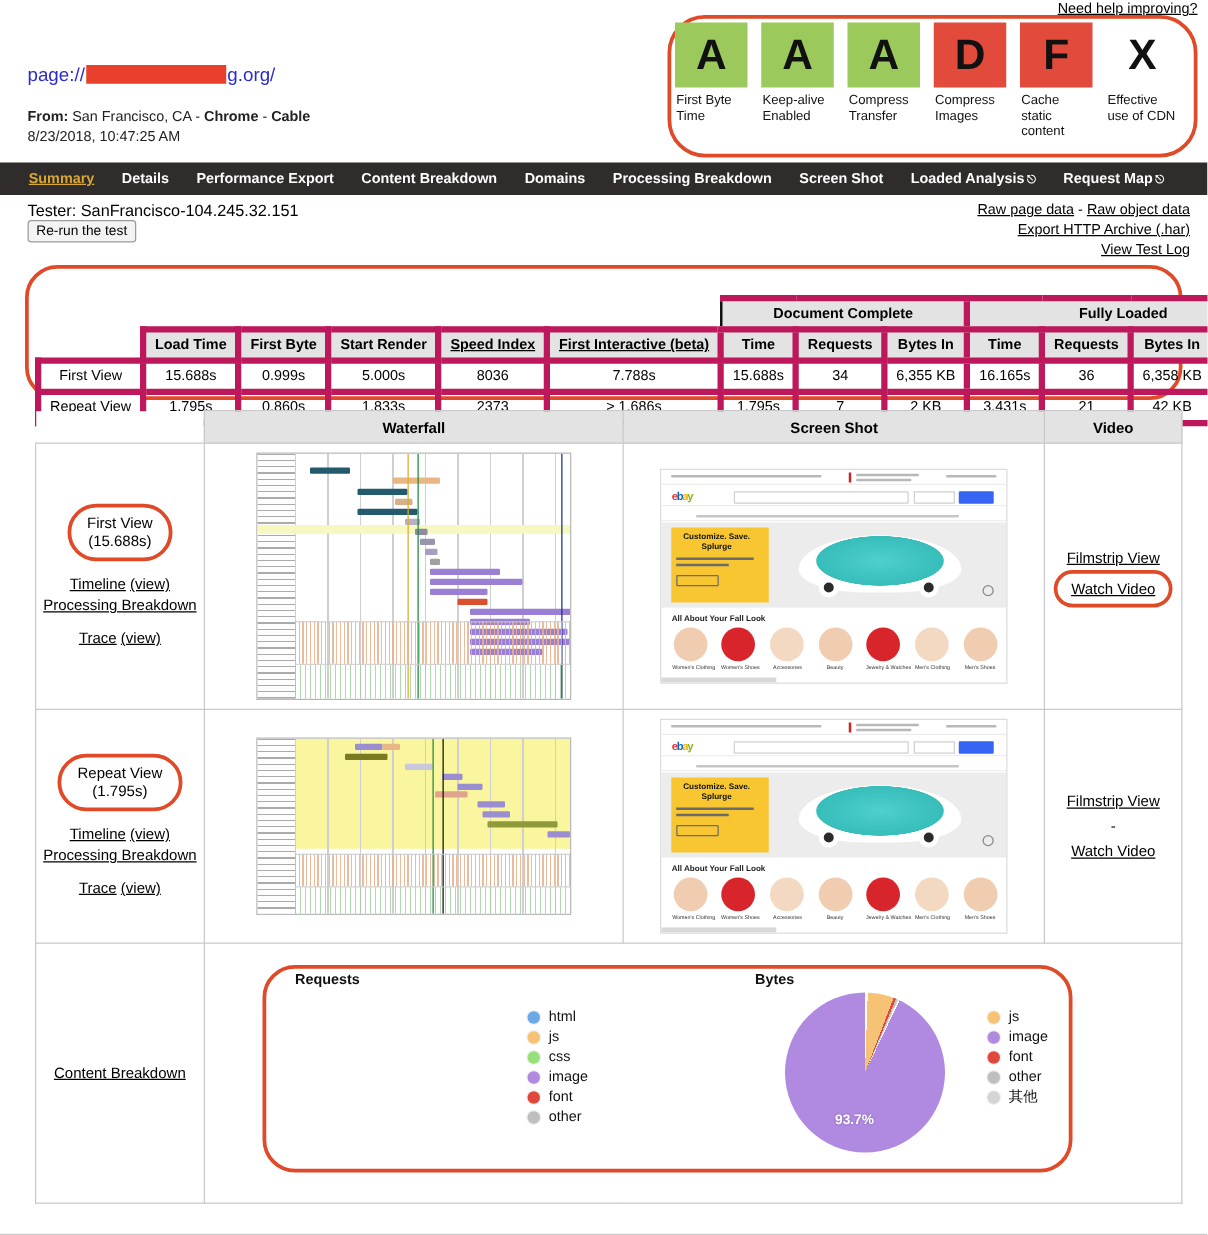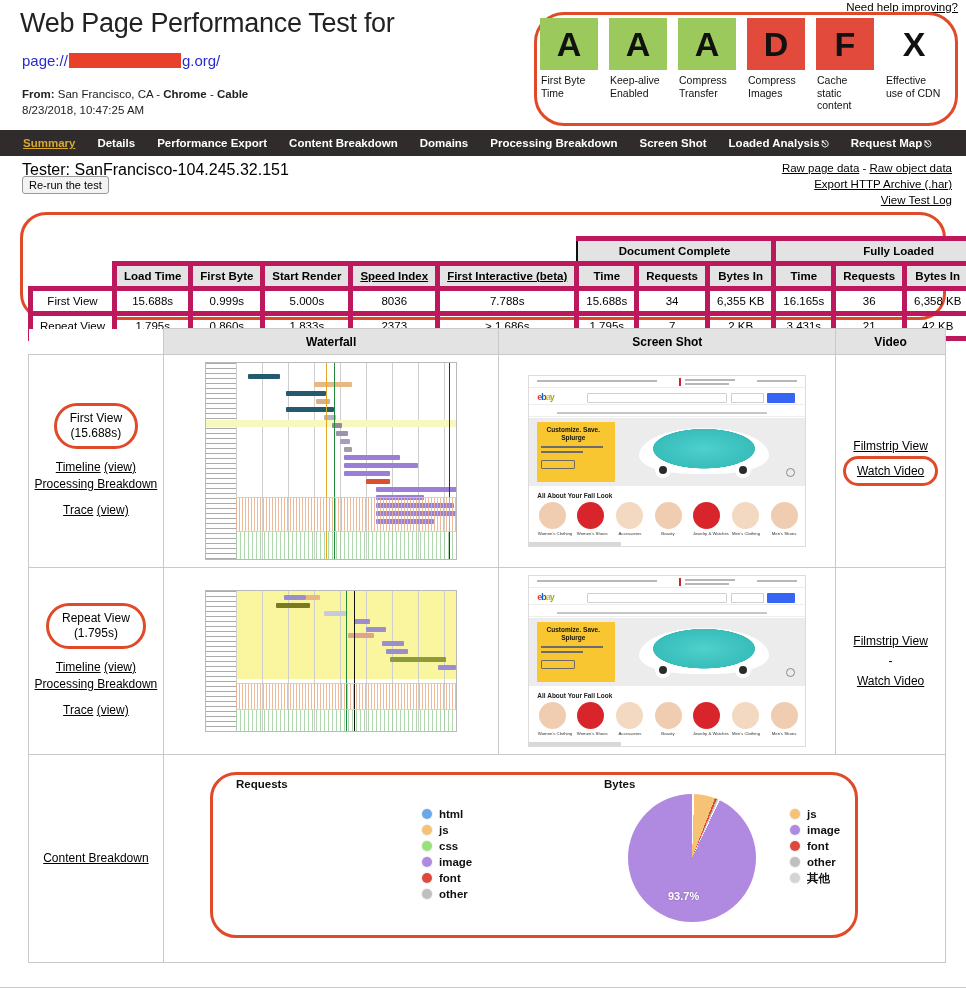--- a/index.html
+++ b/index.html
@@ -72,21 +72,21 @@
   }
   .nav-item {
     color:#ffffff; font-size:11.5px; font-weight:700;
     padding:0 11px; white-space:nowrap; cursor:pointer;
     text-decoration:none;
   }
   .nav-item.active { color:#d8a830; text-decoration:underline; }
   .ext-icon { font-size:9px; margin-left:2px; }
 
   
-  .tester { position:absolute; left:22px; top:161px; font-size:16px; }
+  .tester { position:absolute; left:22px; top:161px; font-size:13px; }
   .rerun-btn {
     position:absolute; left:22px; top:176px;
     font-size:11px; padding:2px 6px; background:#f3f3f3;
     border:1px solid #9a9a9a; border-radius:3px; cursor:pointer;
     font-family:"Liberation Sans", sans-serif;
     text-align:right;
   }
   .rawlinks {
     position:absolute; right:14px; top:160px; text-align:right;
     font-size:11.5px; line-height:16px;
@@ -250,34 +250,33 @@
   }
   .pies { position:absolute; left:222px; top:778px; width:624px; height:150px; }
   .pie-block { position:absolute; top:0; }
   .pie-title { font-size:11.5px; font-weight:700; color:#111; margin-bottom:4px; }
   .pie { border-radius:50%; position:relative; }
   .pie .pct {
     position:absolute; color:#fff; font-size:11px; font-weight:700;
     text-shadow:0 0 2px rgba(0,0,0,.25);
   }
   .legend { position:absolute; font-size:11.5px; line-height:16px; color:#111; }
-  .legend .row { display:flex; align-items:center; gap:7px; height:16px;font-weight:bold; }
+  .legend .row { display:flex; align-items:center; gap:7px; height:16px; }
   .legend .dot {
     width:10px; height:10px; border-radius:50%; display:inline-block;
     box-shadow:0 0 0 1px rgba(0,0,0,.06);
   }
 
   .scroll-shadow { position:absolute; left:0; bottom:0; width:966px; height:1px;
     background:#c9c9c9; }
 </style>
 </head>
 <body>
 
 <div class="header">
-  <div class="page-title">Web Page Performance Test for</div>
 
   <div class="page-url">
     <span>page://</span><span class="redaction"></span><span>g.org/</span>
   </div>
 
   <div class="from-line">
     <b>From:</b>
     <span>San Francisco, CA - </span><b>Chrome</b><span> - </span><b>Cable</b>
   </div>
   <div class="date-line">8/23/2018, 10:47:25 AM</div>

